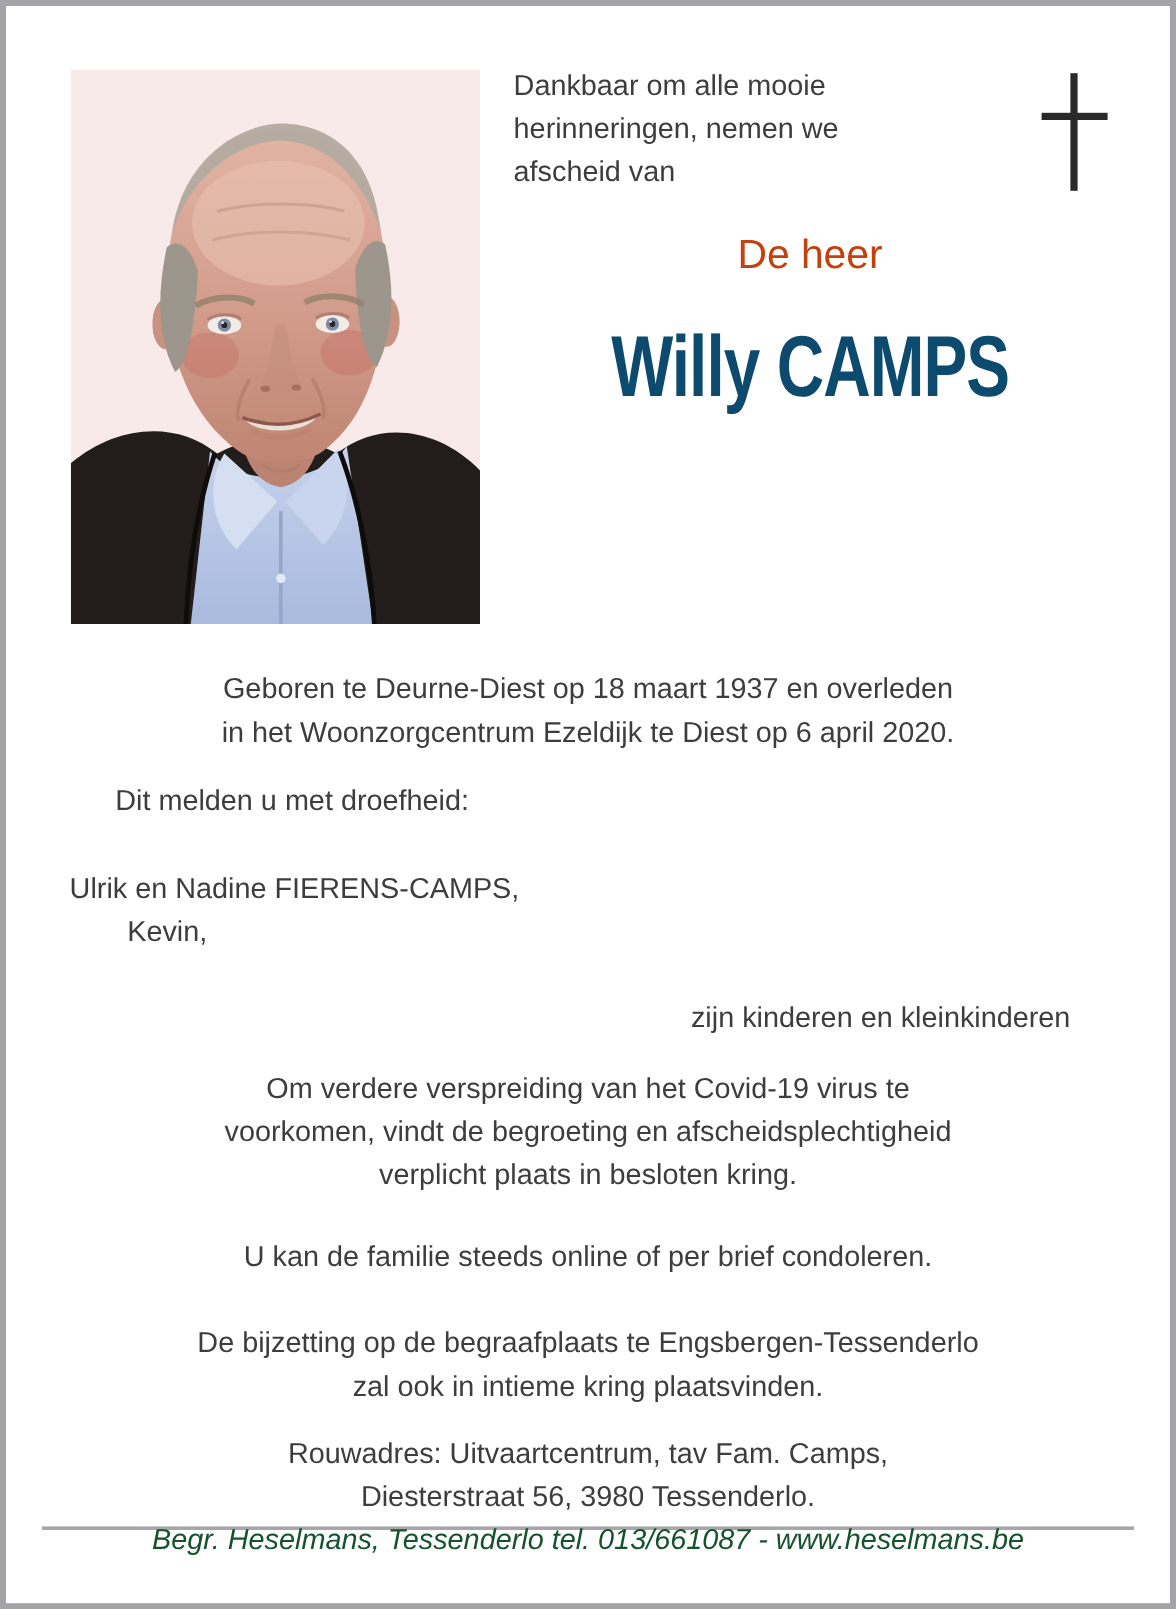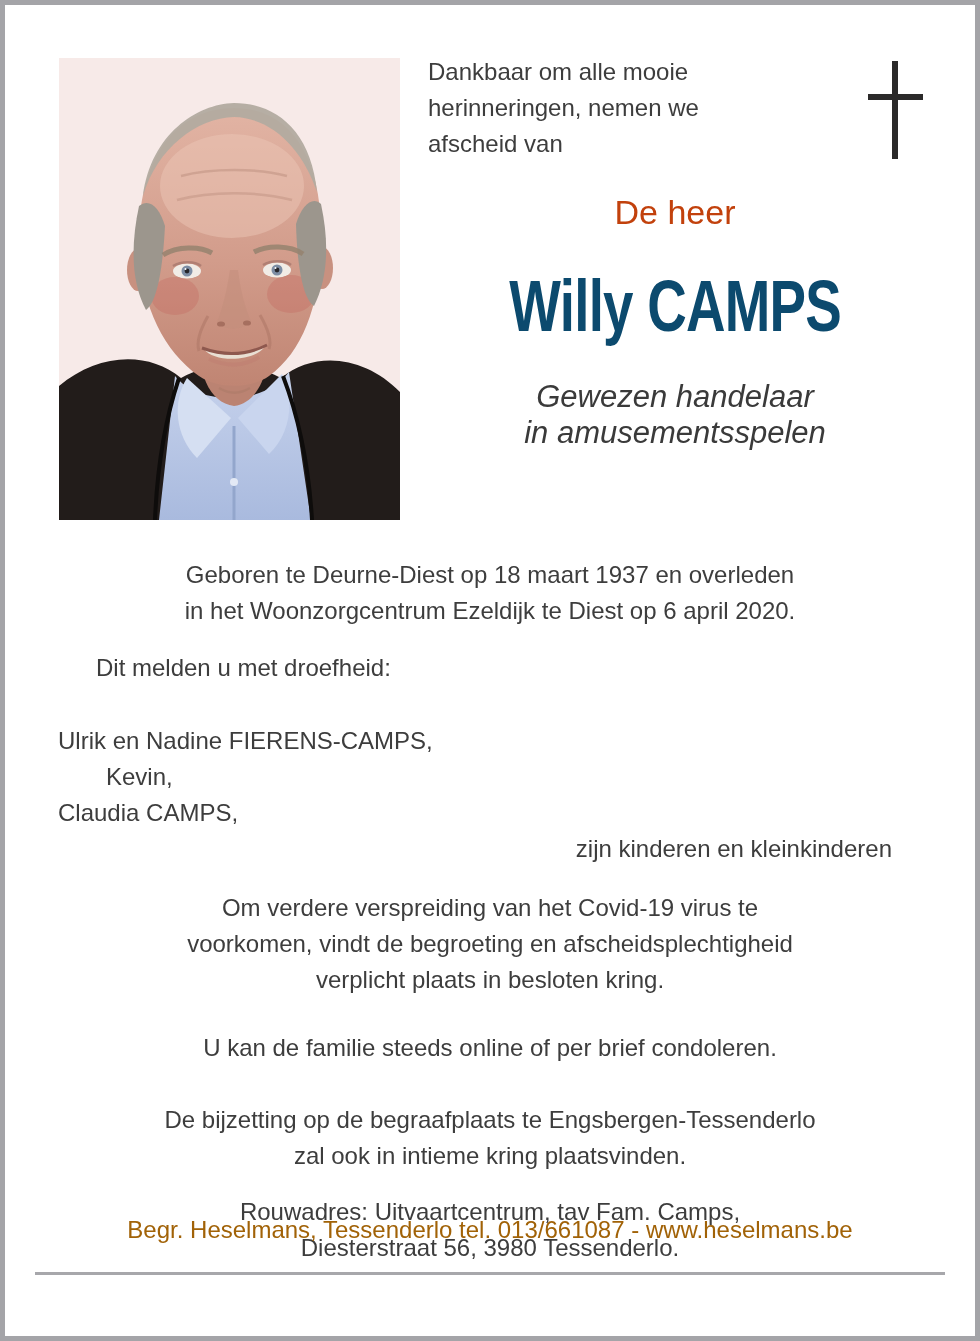--- a/index.html
+++ b/index.html
@@ -38,21 +38,21 @@
   .family{left:53px;top:718px;}
   .family .line{line-height:36px;}
   .family .indent{padding-left:48px;}
   .relation{top:826px;right:83px;text-align:right;}
   .covid{top:885px;}
   .ukan{top:1025px;}
   .burial{top:1097px;}
   .rouwadres{top:1189px;}
 
   .separator{left:30px;top:1267px;width:910px;height:3px;background:#a7a7ab;}
-  .footer{top:1210px;font-size:24px;line-height:30px;color:#a16207;}
+  .footer{top:1264px;font-size:24px;line-height:30px;color:#14532d;font-style:italic;}
 </style>
 </head>
 <body>
 
 <div class="page">
 
   <div class="abs photo-box">
     <svg viewBox="0 0 341 462" preserveAspectRatio="none">
       <defs>
         <linearGradient id="skin" x1="0" y1="0" x2="0" y2="1">
@@ -137,32 +137,29 @@
     <div class="vbar"></div>
     <div class="hbar"></div>
   </div>
 
   <div class="abs right-col salutation">De heer</div>
 
   <div class="abs right-col deceased">
     <span class="squeeze">Willy CAMPS</span>
   </div>
 
-  <div class="abs right-col subtitle preline">Gewezen handelaar
-in amusementsspelen</div>
 
   <div class="abs centered birth body-text preline">Geboren te Deurne-Diest op 18 maart 1937 en overleden
 in het Woonzorgcentrum Ezeldijk te Diest op 6 april 2020.</div>
 
   <div class="abs melden body-text">Dit melden u met droefheid:</div>
 
   <div class="abs family body-text">
     <div class="line">Ulrik en Nadine FIERENS-CAMPS,</div>
     <div class="line indent">Kevin,</div>
-    <div class="line">Claudia CAMPS,</div>
   </div>
 
   <div class="abs relation body-text">zijn kinderen en kleinkinderen</div>
 
   <div class="abs centered covid body-text preline">Om verdere verspreiding van het Covid-19 virus te
 voorkomen, vindt de begroeting en afscheidsplechtigheid
 verplicht plaats in besloten kring.</div>
 
   <div class="abs centered ukan body-text">U kan de familie steeds online of per brief condoleren.</div>
 

